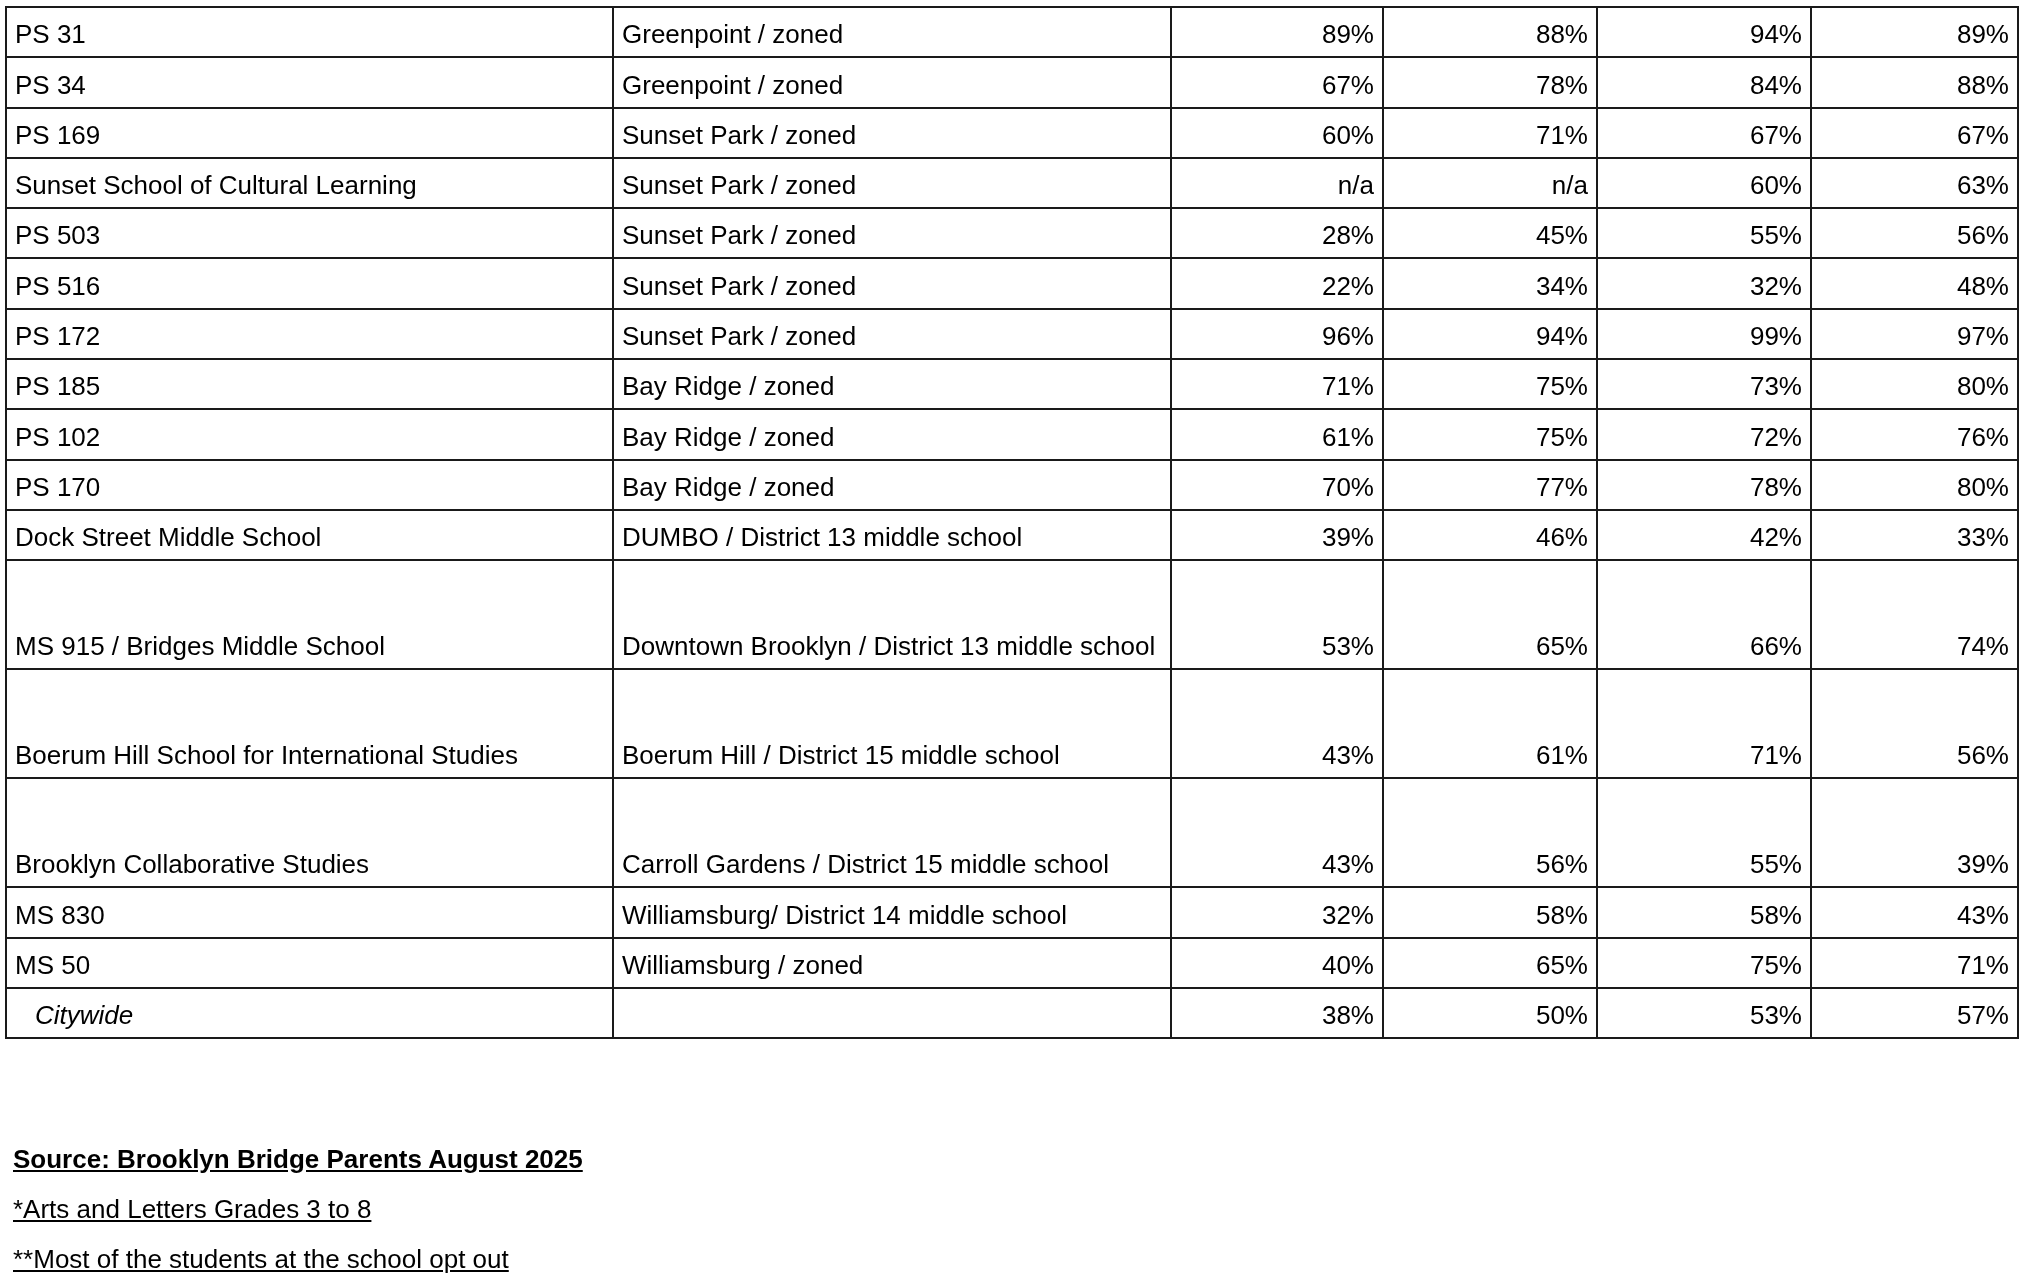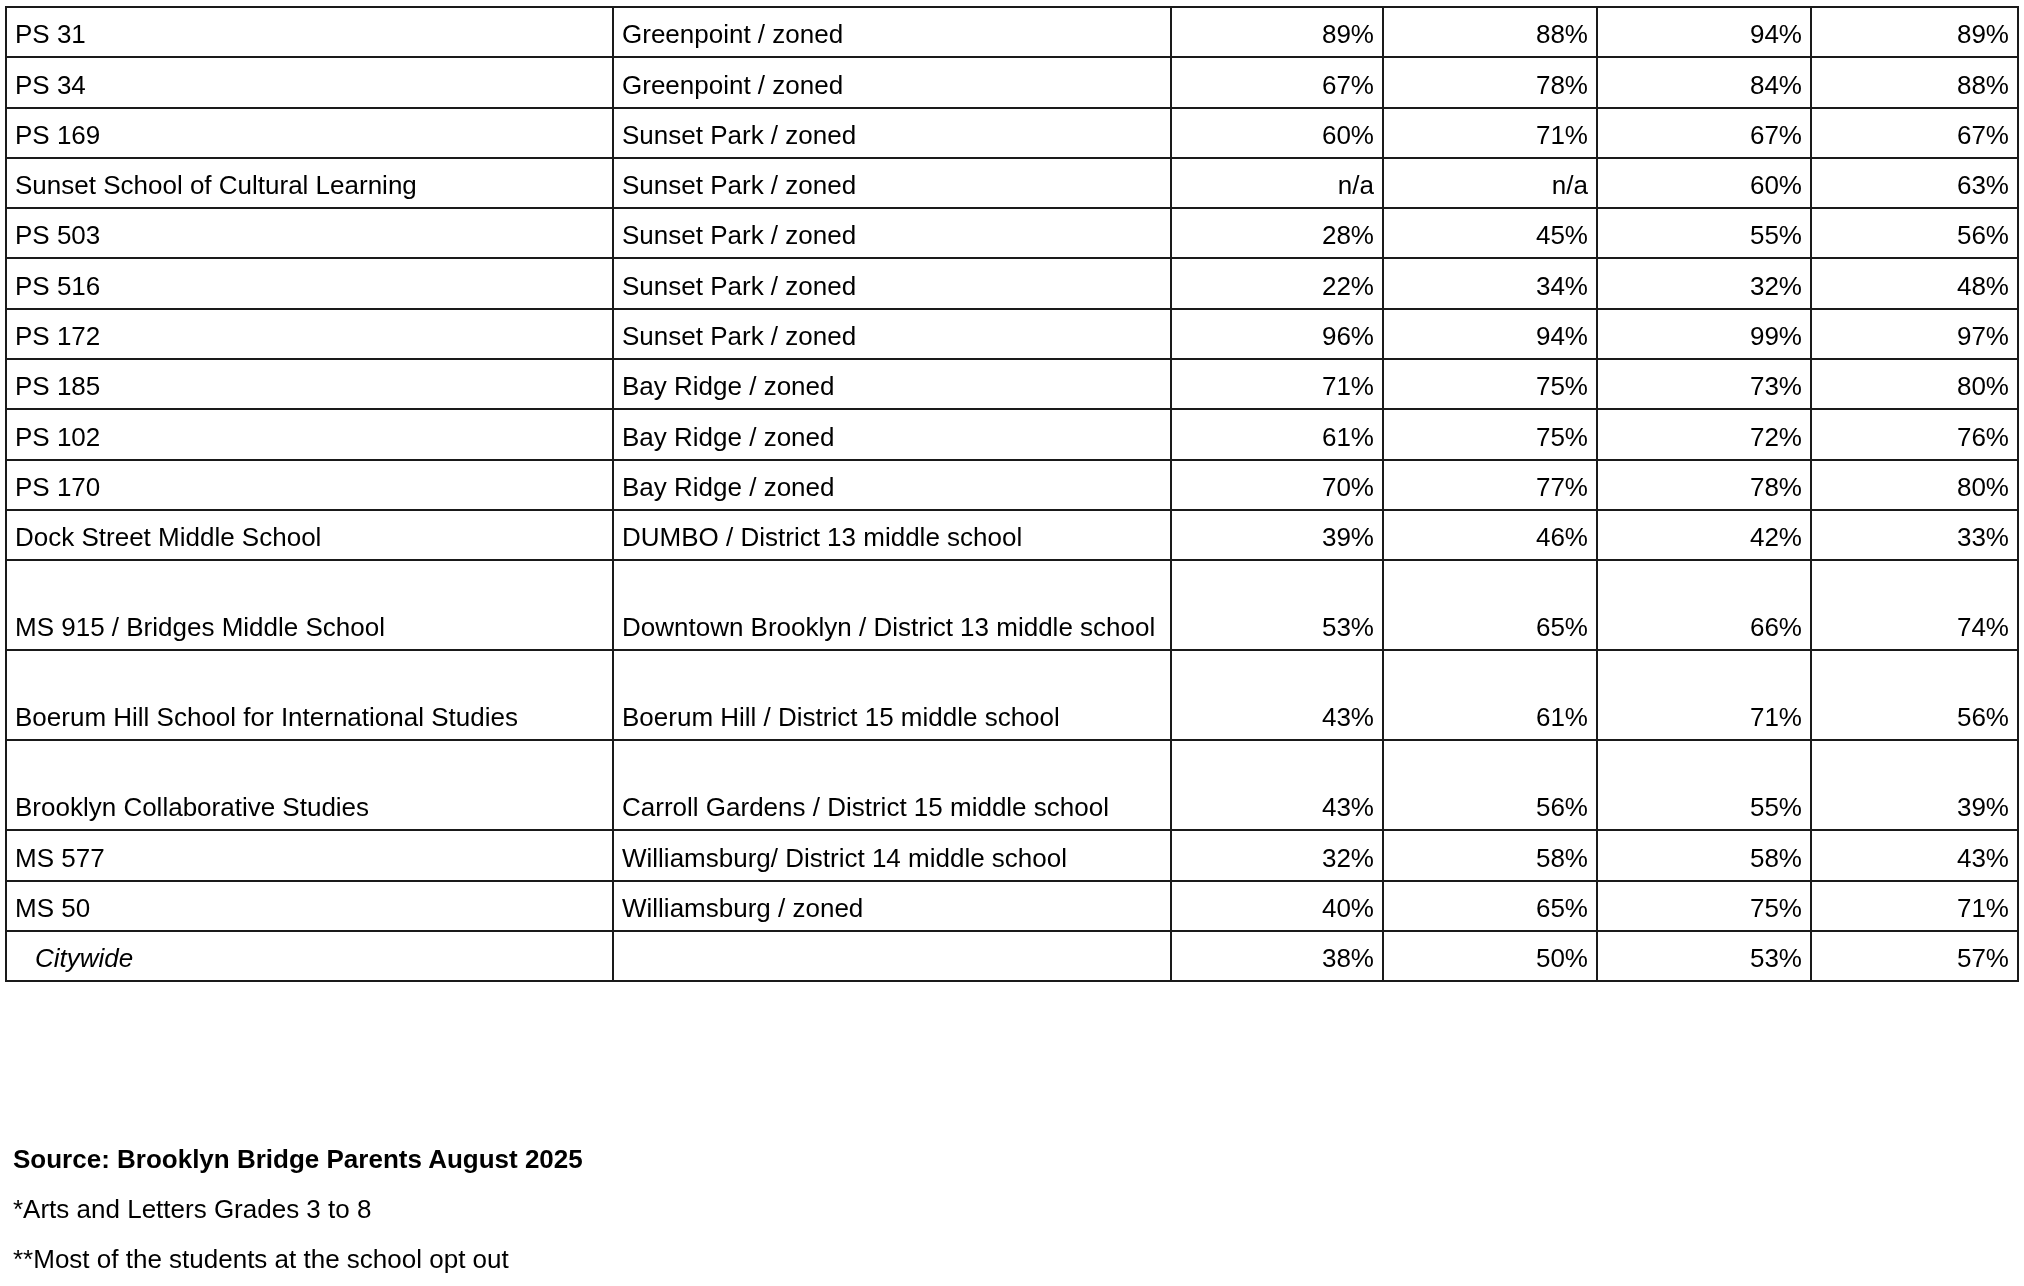--- a/index.html
+++ b/index.html
@@ -28,35 +28,36 @@
   table.scores td {
     border: 2px solid #1a1a1a;
     font-size: 26px;
     line-height: 40px;
     vertical-align: bottom;
     padding: 0 8px 2px 8px;
     overflow: hidden;
     box-sizing: border-box;
   }
   table.scores tr.single td { height: 50.3px; }
-  table.scores tr.double td { height: 90px; }
+  table.scores tr.double td { height: 109px; }
   td.name { font-weight: normal; padding-left: 8px; margin-left: 12px; }
   td.name.italic { font-style: italic; padding-left: 28px; }
   td.loc { font-weight: normal; }
   td.num { text-align: right; padding-right: 8px; }
   .footer {
     position: absolute;
     left: 13px;
     top: 1134px;
     font-size: 26px;
   }
   .footer div {
     height: 50px;
     line-height: 50px;
     white-space: nowrap;
+    text-decoration: underline;
   }
   .footer .source { font-weight: bold; }
 </style>
 </head>
 <body>
 
 <div class="sheet">
   <table class="scores">
     <colgroup>
       <col style="width:607px">
@@ -174,21 +175,21 @@
         </tr>
         <tr class="double">
           <td class="name">Brooklyn Collaborative Studies</td>
           <td class="loc">Carroll Gardens / District 15 middle school</td>
           <td class="num">43%</td>
           <td class="num">56%</td>
           <td class="num">55%</td>
           <td class="num">39%</td>
         </tr>
         <tr class="single">
-          <td class="name">MS 577</td>
+          <td class="name">MS 830</td>
           <td class="loc">Williamsburg/ District 14 middle school</td>
           <td class="num">32%</td>
           <td class="num">58%</td>
           <td class="num">58%</td>
           <td class="num">43%</td>
         </tr>
         <tr class="single">
           <td class="name">MS 50</td>
           <td class="loc">Williamsburg / zoned</td>
           <td class="num">40%</td>

